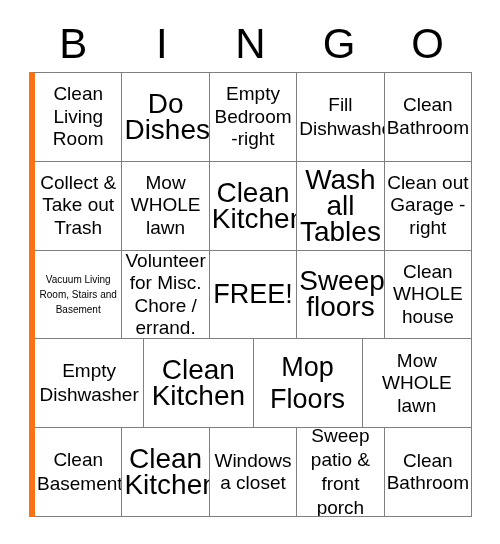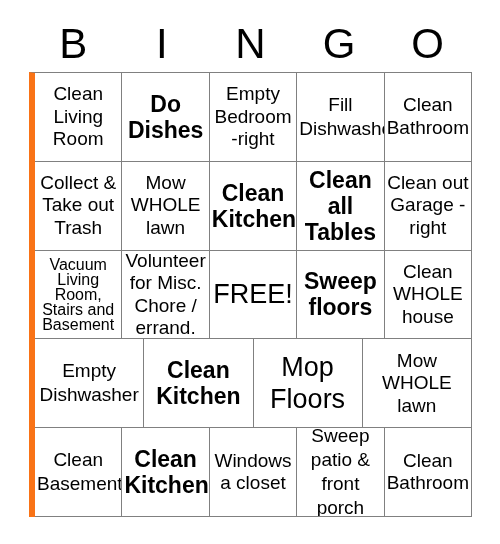--- a/index.html
+++ b/index.html
@@ -59,24 +59,24 @@
     text-align: center;
     padding: 1px 2px;
     overflow: hidden;
   }
   .cell-text {
     display: block;
     width: 100%;
     color: #000000;
   }
   
-  .sz-xs .cell-text { font-size: 16px; line-height: 15px; }
+  .sz-xs .cell-text { font-size: 10px; line-height: 15px; }
   .sz-sm .cell-text { font-size: 19px;   line-height: 24px; }
   .sz-md .cell-text { font-size: 19px;   line-height: 22.5px; }
-  .sz-lg .cell-text { font-size: 23px;   line-height: 26px; font-weight: bold; }
+  .sz-lg .cell-text { font-size: 28px;   line-height: 26px; }
   .sz-xl .cell-text { font-size: 27px;   line-height: 32px; }
 </style>
 </head>
 <body>
 
 <div id="card">
 
   <div id="header-row">
     <div class="header-cell">B</div>
     <div class="header-cell">I</div>
@@ -109,21 +109,21 @@
       <div class="cell sz-md">
           <span class="cell-text">Collect &amp; Take out Trash</span>
         </div>
       <div class="cell sz-md">
           <span class="cell-text">Mow WHOLE lawn</span>
         </div>
       <div class="cell sz-lg">
           <span class="cell-text">Clean Kitchen</span>
         </div>
       <div class="cell sz-lg">
-          <span class="cell-text">Clean all Tables</span>
+          <span class="cell-text">Wash all Tables</span>
         </div>
       <div class="cell sz-md">
           <span class="cell-text">Clean out Garage - right</span>
         </div>
     </div>
 
     <div class="grid-row">
       <div class="cell sz-xs">
           <span class="cell-text">Vacuum Living Room, Stairs and Basement</span>
         </div>

